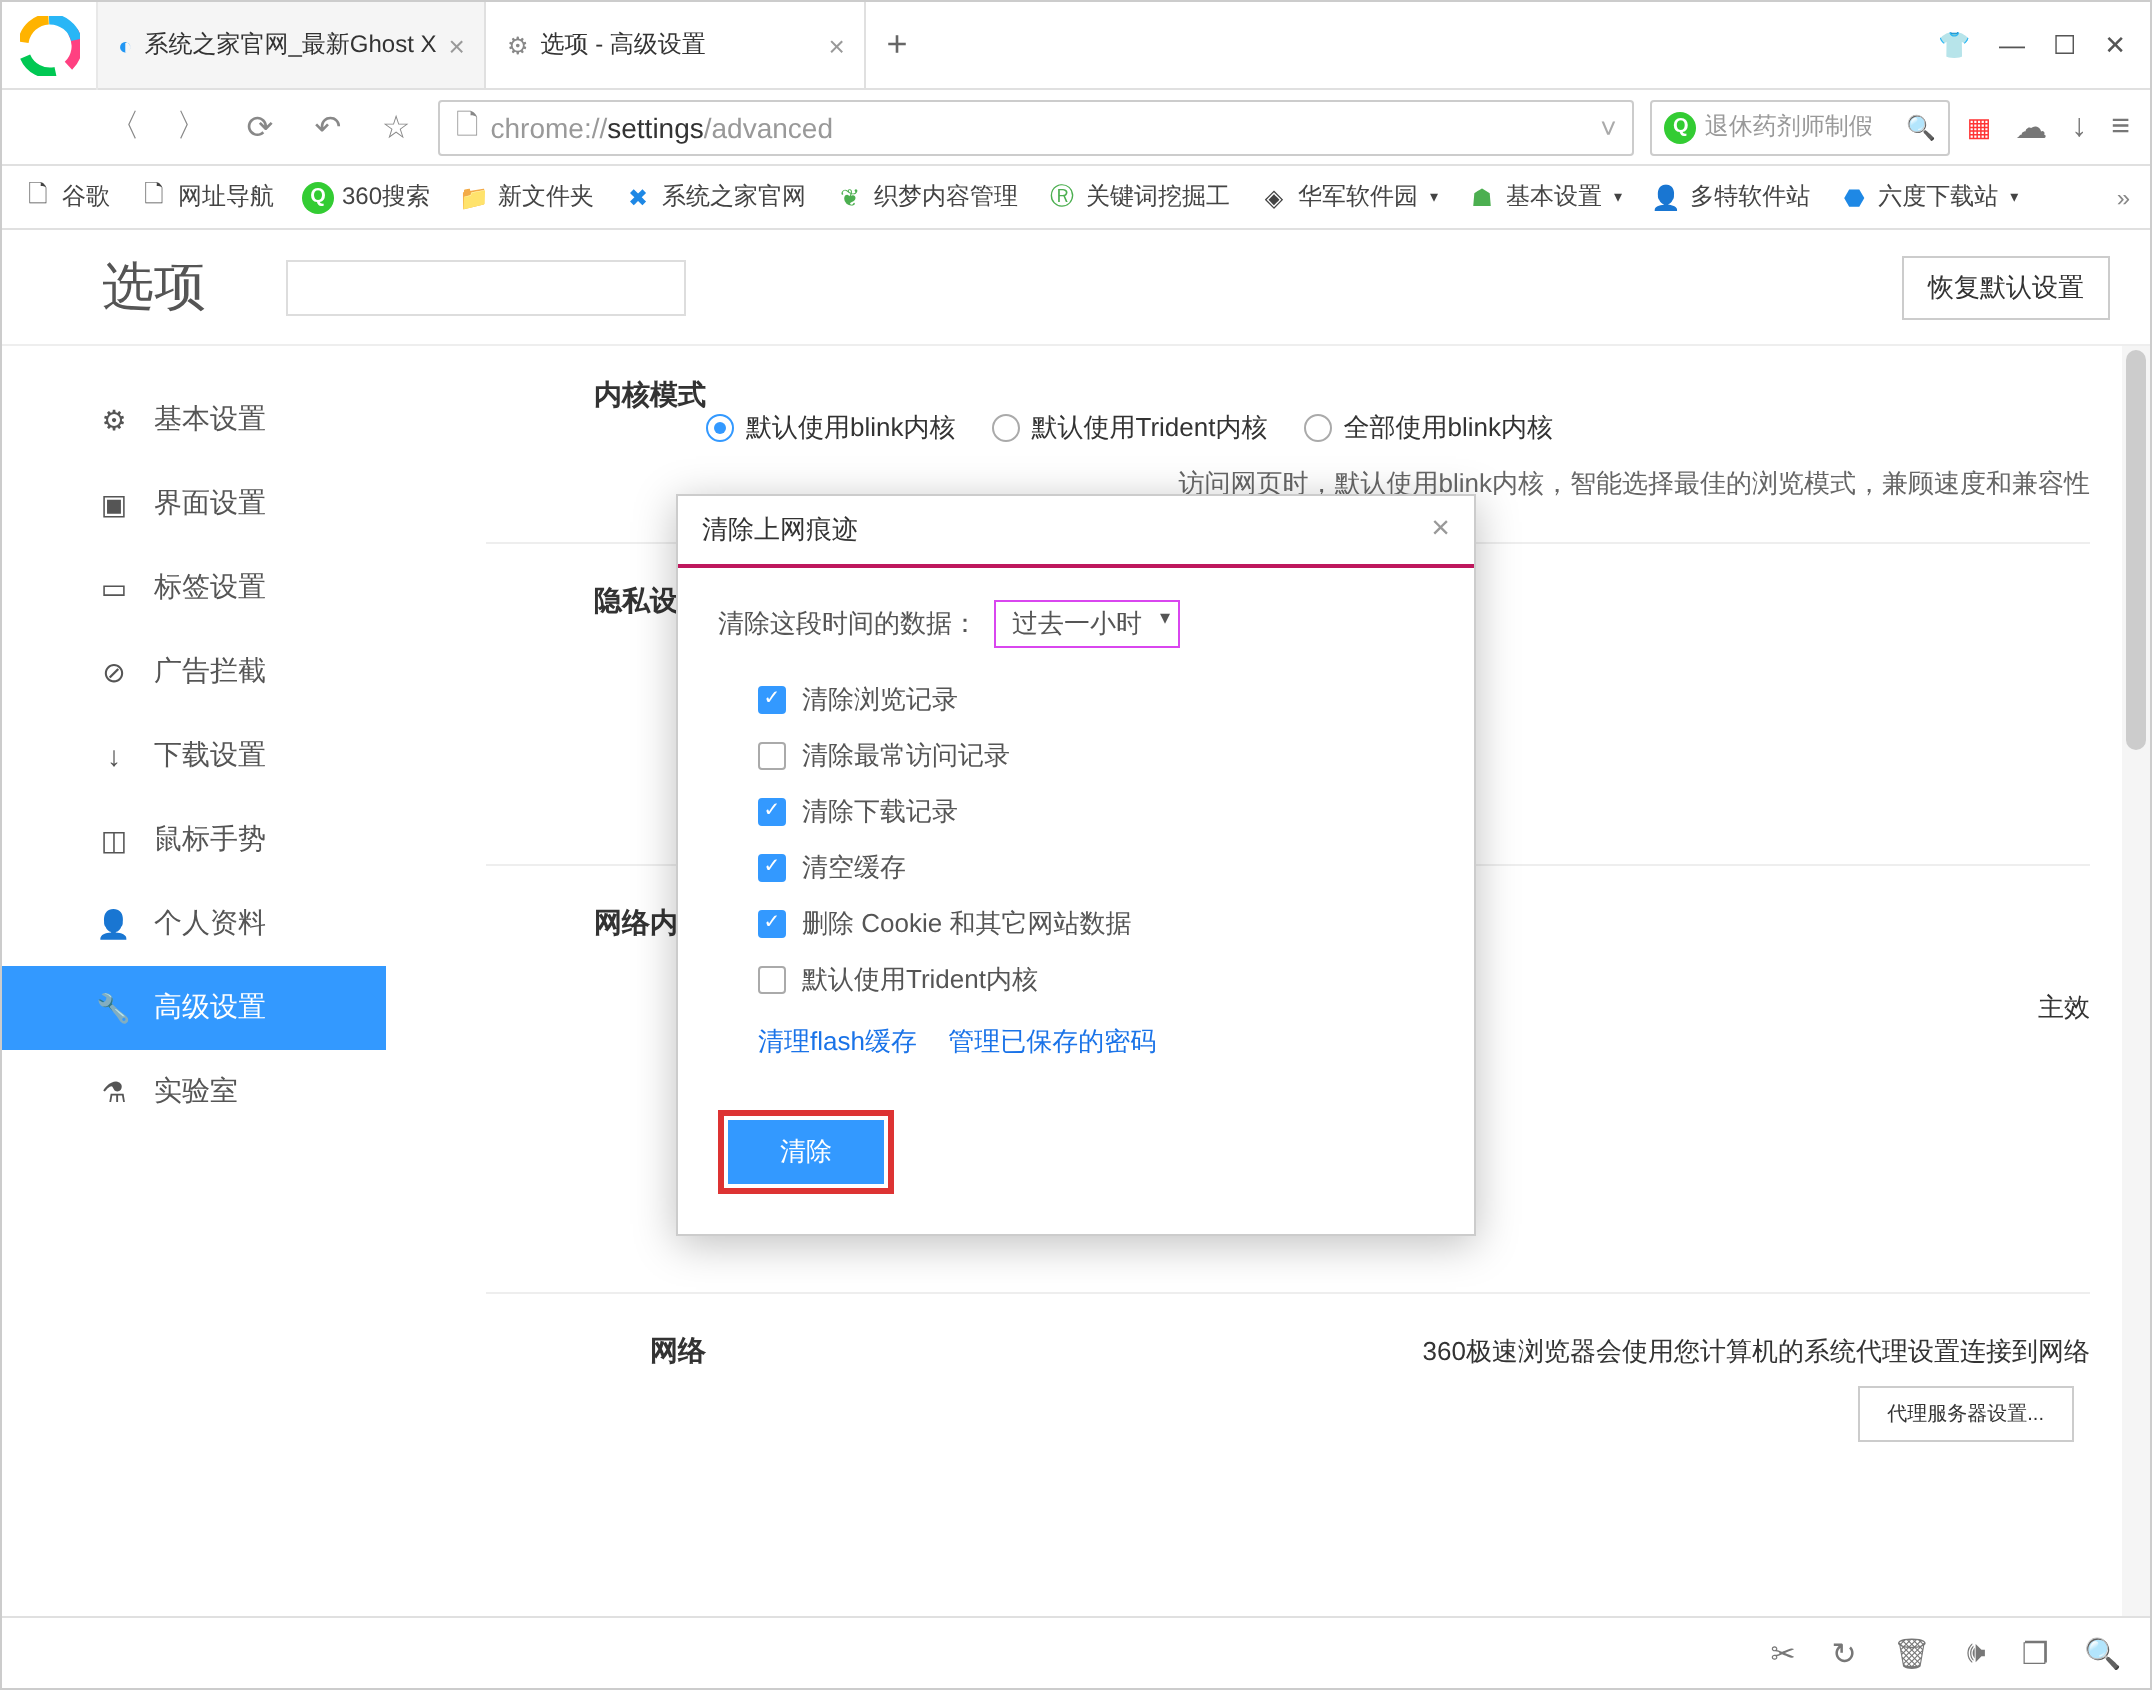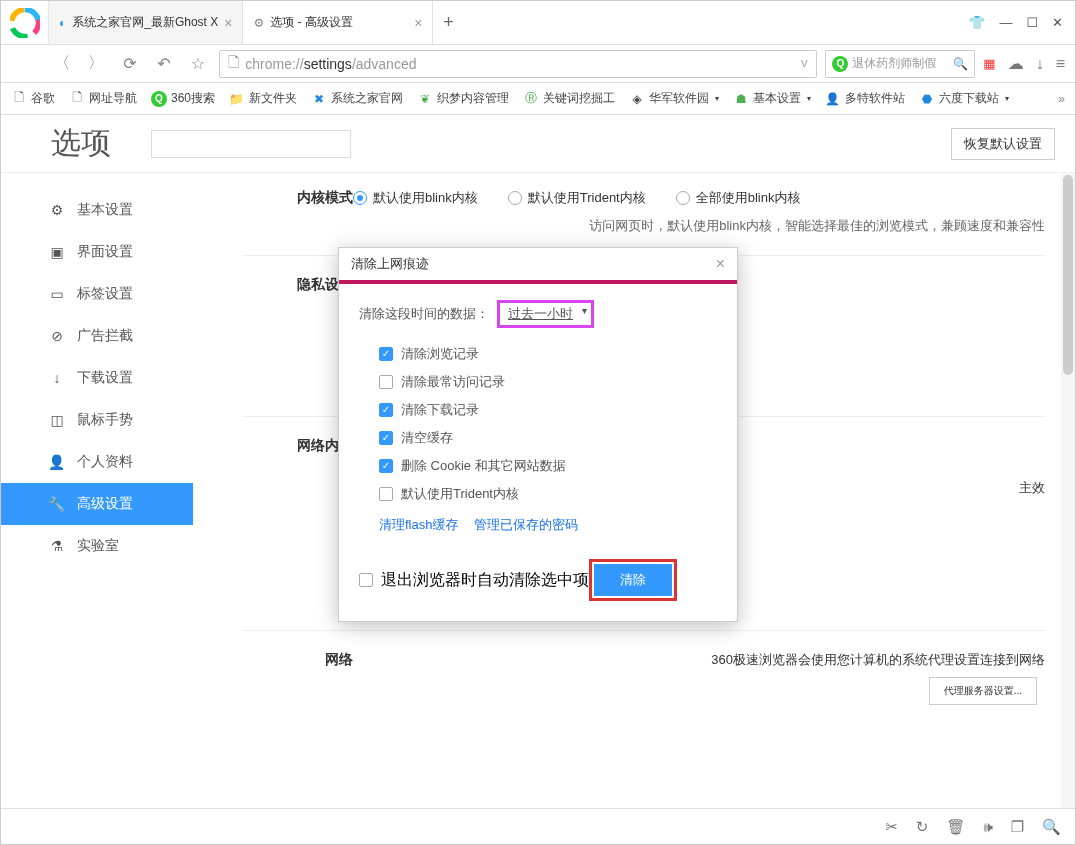--- a/index.html
+++ b/index.html
@@ -24,53 +24,53 @@
 .search-box { width: 150px; height: 28px; border: 1px solid #ccc; border-radius: 2px; display: flex; align-items: center; padding: 0 6px; font-size: 12px; color: #999; gap: 4px; }
 .nav-right { display: flex; align-items: center; gap: 12px; color: #777; }
 
 .bookmarks { height: 32px; display: flex; align-items: center; padding: 0 10px; gap: 14px; border-bottom: 1px solid #e0e0e0; font-size: 12px; color: #444; }
 .bm { display: flex; align-items: center; gap: 4px; cursor: pointer; }
 .bm-icon { width: 16px; height: 16px; display: inline-flex; align-items: center; justify-content: center; font-size: 12px; }
 .bm-spacer { flex: 1; }
 
 .content { display: flex; height: calc(100% - 44px - 38px - 32px - 36px); position: relative; }
 .settings-header { position: absolute; top: 0; left: 0; right: 0; height: 58px; display: flex; align-items: center; padding: 0 20px 0 50px; border-bottom: 1px solid #eee; }
-.settings-title { font-size: 30px; color: #555; font-weight: normal; }
+.settings-title { font-size: 26px; color: #555; font-weight: normal; }
 .settings-search { margin-left: 40px; width: 200px; height: 28px; border: 1px solid #ddd; }
 .restore-btn { margin-left: auto; padding: 6px 12px; border: 1px solid #ccc; background: #fff; font-size: 13px; color: #333; cursor: pointer; }
 
 .sidebar { width: 192px; padding-top: 74px; }
 .sidebar-item { height: 42px; display: flex; align-items: center; padding-left: 48px; font-size: 14px; color: #555; gap: 12px; cursor: pointer; position: relative; }
 .sidebar-item.active { background: #3399ff; color: #fff; }
 .sidebar-item.active::after { content: ""; position: absolute; right: -8px; top: 50%; transform: translateY(-50%); border: 8px solid transparent; border-left-color: #3399ff; }
 .side-icon { width: 16px; height: 16px; display: flex; align-items: center; justify-content: center; }
 
 .main { flex: 1; padding: 74px 30px 20px 50px; overflow-y: auto; font-size: 13px; color: #333; position: relative; }
 .section-row { display: flex; margin-bottom: 20px; text-align: right; }
 .section-label { width: 110px; font-size: 14px; color: #333; font-weight: bold; }
 .section-body { flex: 1; }
-.radio-group { display: flex; gap: 30px; margin-bottom: 10px; }
+.radio-group { display: flex; gap: 18px; margin-bottom: 10px; margin-top: 16px; }
 .radio { display: flex; align-items: center; gap: 6px; }
 .radio-circle { width: 14px; height: 14px; border: 1px solid #aaa; border-radius: 50%; display: flex; align-items: center; justify-content: center; }
 .radio-circle.checked { border-color: #3399ff; }
 .radio-circle.checked::after { content: ""; width: 6px; height: 6px; background: #3399ff; border-radius: 50%; }
 .hint { color: #666; font-size: 13px; }
 .divider { height: 1px; background: #eee; margin: 20px 0; }
 .btn { display: inline-block; padding: 6px 14px; border: 1px solid #ccc; background: #fff; font-size: 10px; margin-right: 8px; margin-top: 8px; cursor: pointer; }
 
 .scrollbar { position: absolute; right: 0; top: 58px; bottom: 0; width: 14px; background: #f5f5f5; }
 .scrollbar-thumb { width: 10px; margin: 2px auto; height: 200px; background: #ccc; border-radius: 5px; }
 
 .dialog-overlay { position: absolute; top: 0; left: 0; right: 0; bottom: 0; display: flex; align-items: flex-start; justify-content: center; }
 .dialog { margin-top: 132px; width: 400px; background: #fff; border: 1px solid #ccc; box-shadow: 0 4px 20px rgba(0,0,0,0.25); }
-.dialog-header { height: 36px; display: flex; align-items: center; padding: 0 12px; border-bottom: 4px solid #be185d; font-size: 13px; color: #333; }
+.dialog-header { height: 36px; display: flex; align-items: center; padding: 0 12px; border-bottom: 2px solid #be185d; font-size: 13px; color: #333; }
 .dialog-close { margin-left: auto; color: #999; cursor: pointer; font-size: 16px; }
 .dialog-body { padding: 16px 20px 10px; font-size: 13px; color: #555; }
 .time-row { display: flex; align-items: center; gap: 8px; margin-bottom: 12px; }
-.time-select { border: 3px solid #d946ef; padding: 2px 18px 2px 8px; position: relative; text-decoration: underline; }
+.time-select { border: 1px solid #d946ef; padding: 2px 18px 2px 8px; position: relative; }
 .time-select::after { content: "▾"; position: absolute; right: 4px; top: 2px; font-size: 10px; }
 .check-list { margin-left: 20px; }
 .check-item { display: flex; align-items: center; gap: 8px; padding: 5px 0; }
 .checkbox { width: 14px; height: 14px; border: 1px solid #aaa; border-radius: 2px; display: flex; align-items: center; justify-content: center; }
 .checkbox.checked { background: #3399ff; border-color: #3399ff; }
 .checkbox.checked::after { content: "✓"; color: #fff; font-size: 10px; line-height: 1; }
 .links-row { margin: 8px 0 0 20px; }
 .links-row a { color: #1a73e8; text-decoration: none; margin-right: 12px; font-size: 13px; }
 .dialog-footer { display: flex; align-items: center; padding: 14px 20px 20px; border-top: 1px solid #fff; }
 .clear-btn { margin-left: auto; background: #3399ff; color: #fff; border: none; padding: 7px 26px; font-size: 13px; cursor: pointer; }
@@ -321,24 +321,20 @@
               <span class="checkbox"></span>
               <span>默认使用Trident内核</span>
             </label>
           </div>
         <div class="links-row">
           <a>清理flash缓存</a>
           <a>管理已保存的密码</a>
         </div>
       </div>
       <div class="dialog-footer">
-        <label class="check-item">
-          <span class="checkbox"></span>
-          <span>退出浏览器时自动清除选中项</span>
-        </label>
         <span class="clear-highlight">
           <button class="clear-btn">清除</button>
         </span>
       </div>
     </div>
   </div>
 </div>
 
 <div class="statusbar">
   <span>✂</span>

